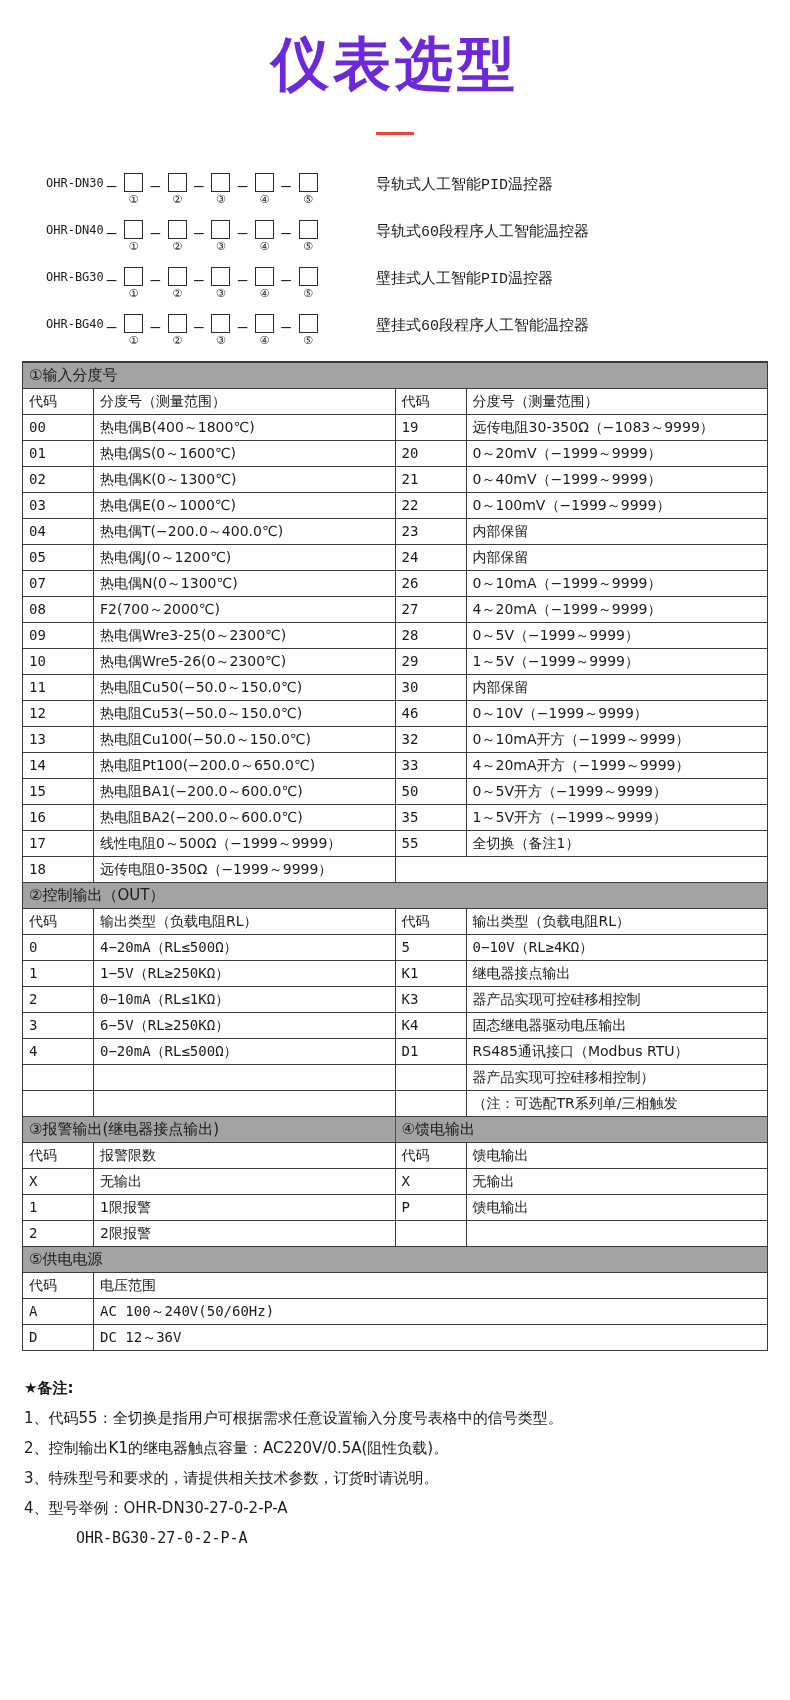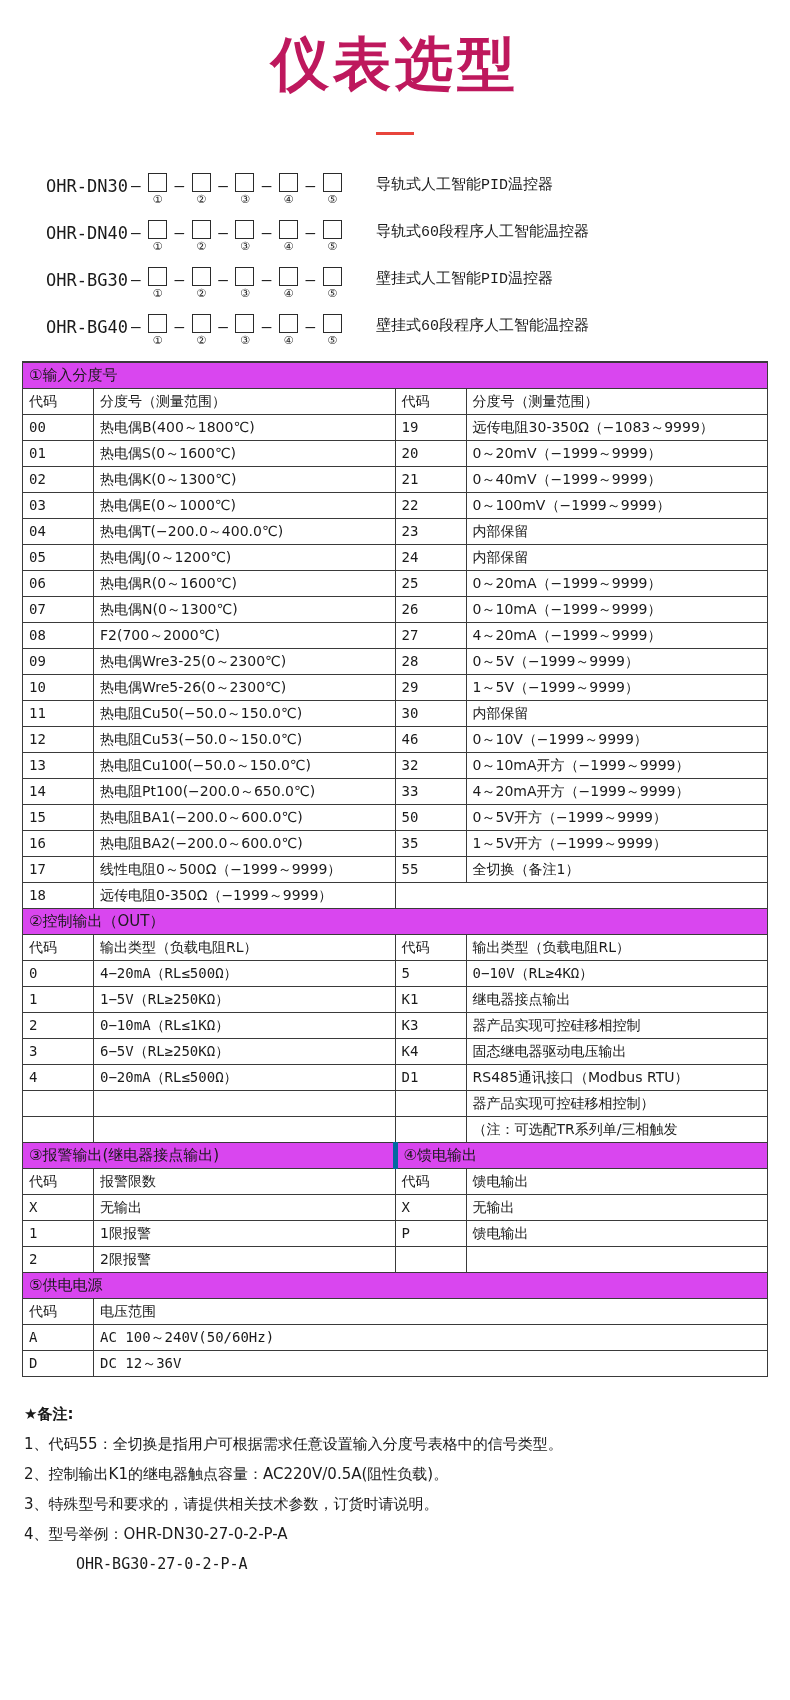--- a/index.html
+++ b/index.html
@@ -22,21 +22,21 @@
     box-sizing: border-box;
   }
 
   
   .title {
     text-align: center;
     font-size: 58px;
     font-weight: bold;
     letter-spacing: 4px;
     padding-top: 26px;
-    color: #be185d;
+    color: #6d28d9;
     font-family: "DejaVu Sans", "Liberation Sans", sans-serif;
   }
   .title-rule {
     width: 38px;
     height: 3px;
     background: #e8453c;
     margin: 28px auto 0 auto;
   }
 
   
@@ -49,21 +49,21 @@
     align-items: flex-start;
     margin-bottom: 14px;
   }
   .model-left {
     display: flex;
     align-items: flex-start;
     width: 330px;
   }
   .model-name {
     font-family: "DejaVu Sans Mono", "Liberation Mono", monospace;
-    font-size: 17px;
+    font-size: 12px;
     letter-spacing: 0px;
     padding-top: 3px;
     white-space: nowrap;
   }
   .dash {
     font-family: "DejaVu Sans Mono", "Liberation Mono", monospace;
     font-size: 16px;
     padding: 3px 3px 0 3px;
   }
   .slotwrap {
@@ -108,21 +108,21 @@
     border: 1px solid #3a3a3a;
     padding: 3px 6px;
     vertical-align: top;
     line-height: 19px;
     font-weight: normal;
     text-align: left;
   }
   .sec-head td {
     font-size: 15px;
     padding: 4px 6px;
-    background: #d946ef;
+    background: #a3a3a3;
     border-left: none;
     border-right: none;
   }
   .tbl-wrap table.t td:first-child { border-left: none; }
   .tbl-wrap table.t td:last-child { border-right: none; }
 
   .col-code { width: 58px; text-align: center; }
   .col-desc { }
   .mono {
     font-family: "DejaVu Sans Mono", "Liberation Mono", monospace;
@@ -326,26 +326,20 @@
             <td class="col-code mono">23</td>
             <td>内部保留</td>
           </tr>
       <tr>
             <td class="col-code mono">05</td>
             <td>热电偶J(0～1200℃)</td>
             <td class="col-code mono">24</td>
             <td>内部保留</td>
           </tr>
       <tr>
-            <td class="col-code mono">06</td>
-            <td>热电偶R(0～1600℃)</td>
-            <td class="col-code mono">25</td>
-            <td>0～20mA（−1999～9999）</td>
-          </tr>
-      <tr>
             <td class="col-code mono">07</td>
             <td>热电偶N(0～1300℃)</td>
             <td class="col-code mono">26</td>
             <td>0～10mA（−1999～9999）</td>
           </tr>
       <tr>
             <td class="col-code mono">08</td>
             <td>F2(700～2000℃)</td>
             <td class="col-code mono">27</td>
             <td>4～20mA（−1999～9999）</td>
@@ -457,21 +451,21 @@
             <td>器产品实现可控硅移相控制）</td>
           </tr>
       <tr>
             <td class="col-code mono" style="border-bottom:none;"></td>
             <td style="border-bottom:none;"></td>
             <td class="col-code mono"></td>
             <td>（注：可选配TR系列单/三相触发</td>
           </tr>
 
       <tr class="sec-head">
-        <td colspan="2" style="border-right:5px solid #0369a1;">③报警输出(继电器接点输出)</td>
+        <td colspan="2" style="border-right:1px solid #0369a1;">③报警输出(继电器接点输出)</td>
         <td colspan="2">④馈电输出</td>
       </tr>
       <tr class="hdr">
         <td class="col-code">代码</td>
         <td>报警限数</td>
         <td class="col-code">代码</td>
         <td>馈电输出</td>
       </tr>
       <tr>
             <td class="col-code mono">X</td>

